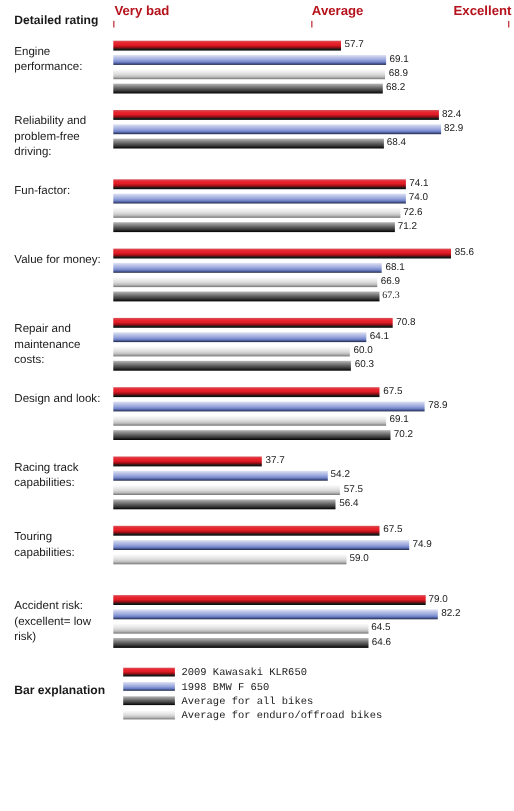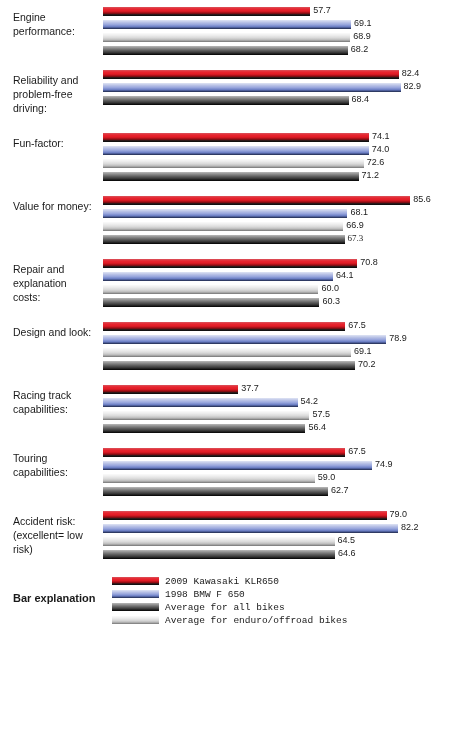--- a/index.html
+++ b/index.html
@@ -161,20 +161,31 @@
     line-height: 13px;
     color: #1a1a1a;
     white-space: nowrap;
   }
 </style>
 </head>
 <body>
 
 <div id="chart">
 
+  <div class="axis-header">
+    <div class="header-title">Detailed rating</div>
+    <div id="axis-labels">
+        <div class="axis-label" style="left: 104px;">Very bad</div>
+        <div class="axis-tick" style="left: 103px;"></div>
+        <div class="axis-label" style="left: 283.5px;">Average</div>
+        <div class="axis-tick" style="left: 282.5px;"></div>
+        <div class="axis-label" style="right: 2px;">Excellent</div>
+        <div class="axis-tick" style="left: 462px;"></div>
+      </div>
+  </div>
 
   <div id="rows">
       <div class="rating-row">
         <div class="row-label">Engine performance:</div>
         <div class="bars">
           <div class="bar-track">
             <div class="bar s0" style="width: 207.143px;"></div>
             <div class="bar-value" style="left: 210.143px;">57.7</div>
           </div>
           <div class="bar-track">
@@ -244,21 +255,21 @@
             <div class="bar s2" style="width: 240.171px;"></div>
             <div class="bar-value" style="left: 243.171px;">66.9</div>
           </div>
           <div class="bar-track">
             <div class="bar s3" style="width: 241.607px;"></div>
             <div class="bar-value" style="left: 244.607px; font-family: Liberation Serif, serif;">67.3</div>
           </div>
         </div>
       </div>
       <div class="rating-row">
-        <div class="row-label">Repair and explanation costs:</div>
+        <div class="row-label">Repair and maintenance costs:</div>
         <div class="bars">
           <div class="bar-track">
             <div class="bar s0" style="width: 254.172px;"></div>
             <div class="bar-value" style="left: 257.172px;">70.8</div>
           </div>
           <div class="bar-track">
             <div class="bar s1" style="width: 230.119px;"></div>
             <div class="bar-value" style="left: 233.119px;">64.1</div>
           </div>
           <div class="bar-track">
@@ -320,24 +331,20 @@
             <div class="bar s0" style="width: 242.325px;"></div>
             <div class="bar-value" style="left: 245.325px;">67.5</div>
           </div>
           <div class="bar-track">
             <div class="bar s1" style="width: 268.891px;"></div>
             <div class="bar-value" style="left: 271.891px;">74.9</div>
           </div>
           <div class="bar-track">
             <div class="bar s2" style="width: 211.81px;"></div>
             <div class="bar-value" style="left: 214.81px;">59.0</div>
-          </div>
-          <div class="bar-track">
-            <div class="bar s3" style="width: 225.093px;"></div>
-            <div class="bar-value" style="left: 228.093px;">62.7</div>
           </div>
         </div>
       </div>
       <div class="rating-row">
         <div class="row-label">Accident risk: (excellent= low risk)</div>
         <div class="bars">
           <div class="bar-track">
             <div class="bar s0" style="width: 283.61px;"></div>
             <div class="bar-value" style="left: 286.61px;">79.0</div>
           </div>

